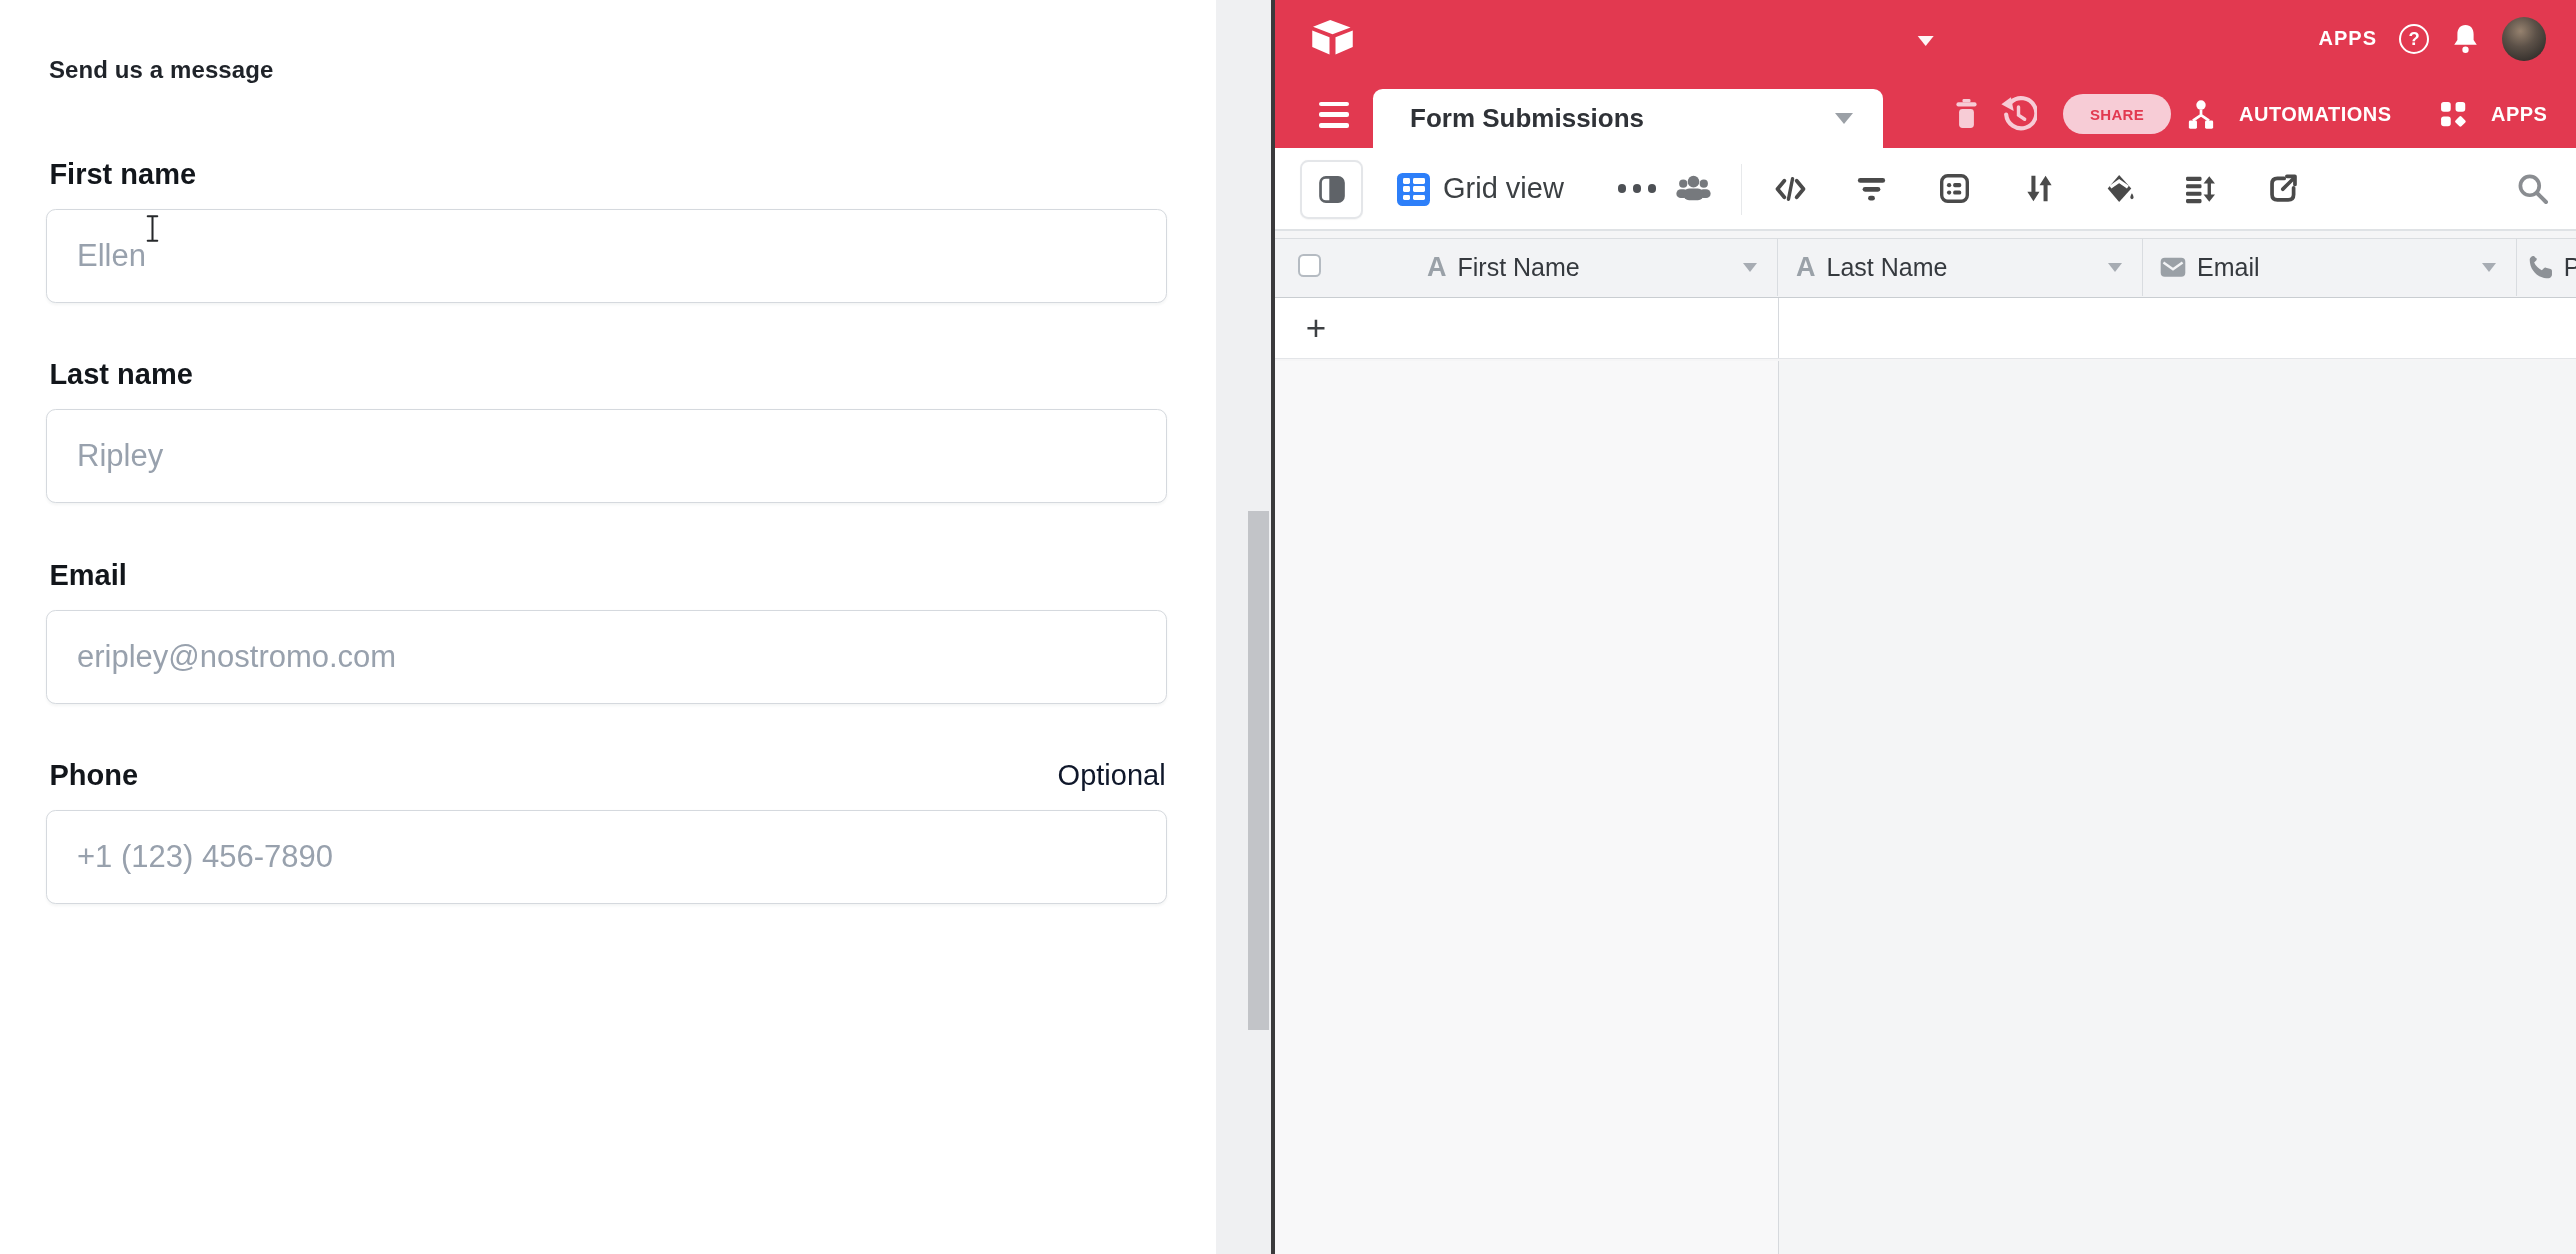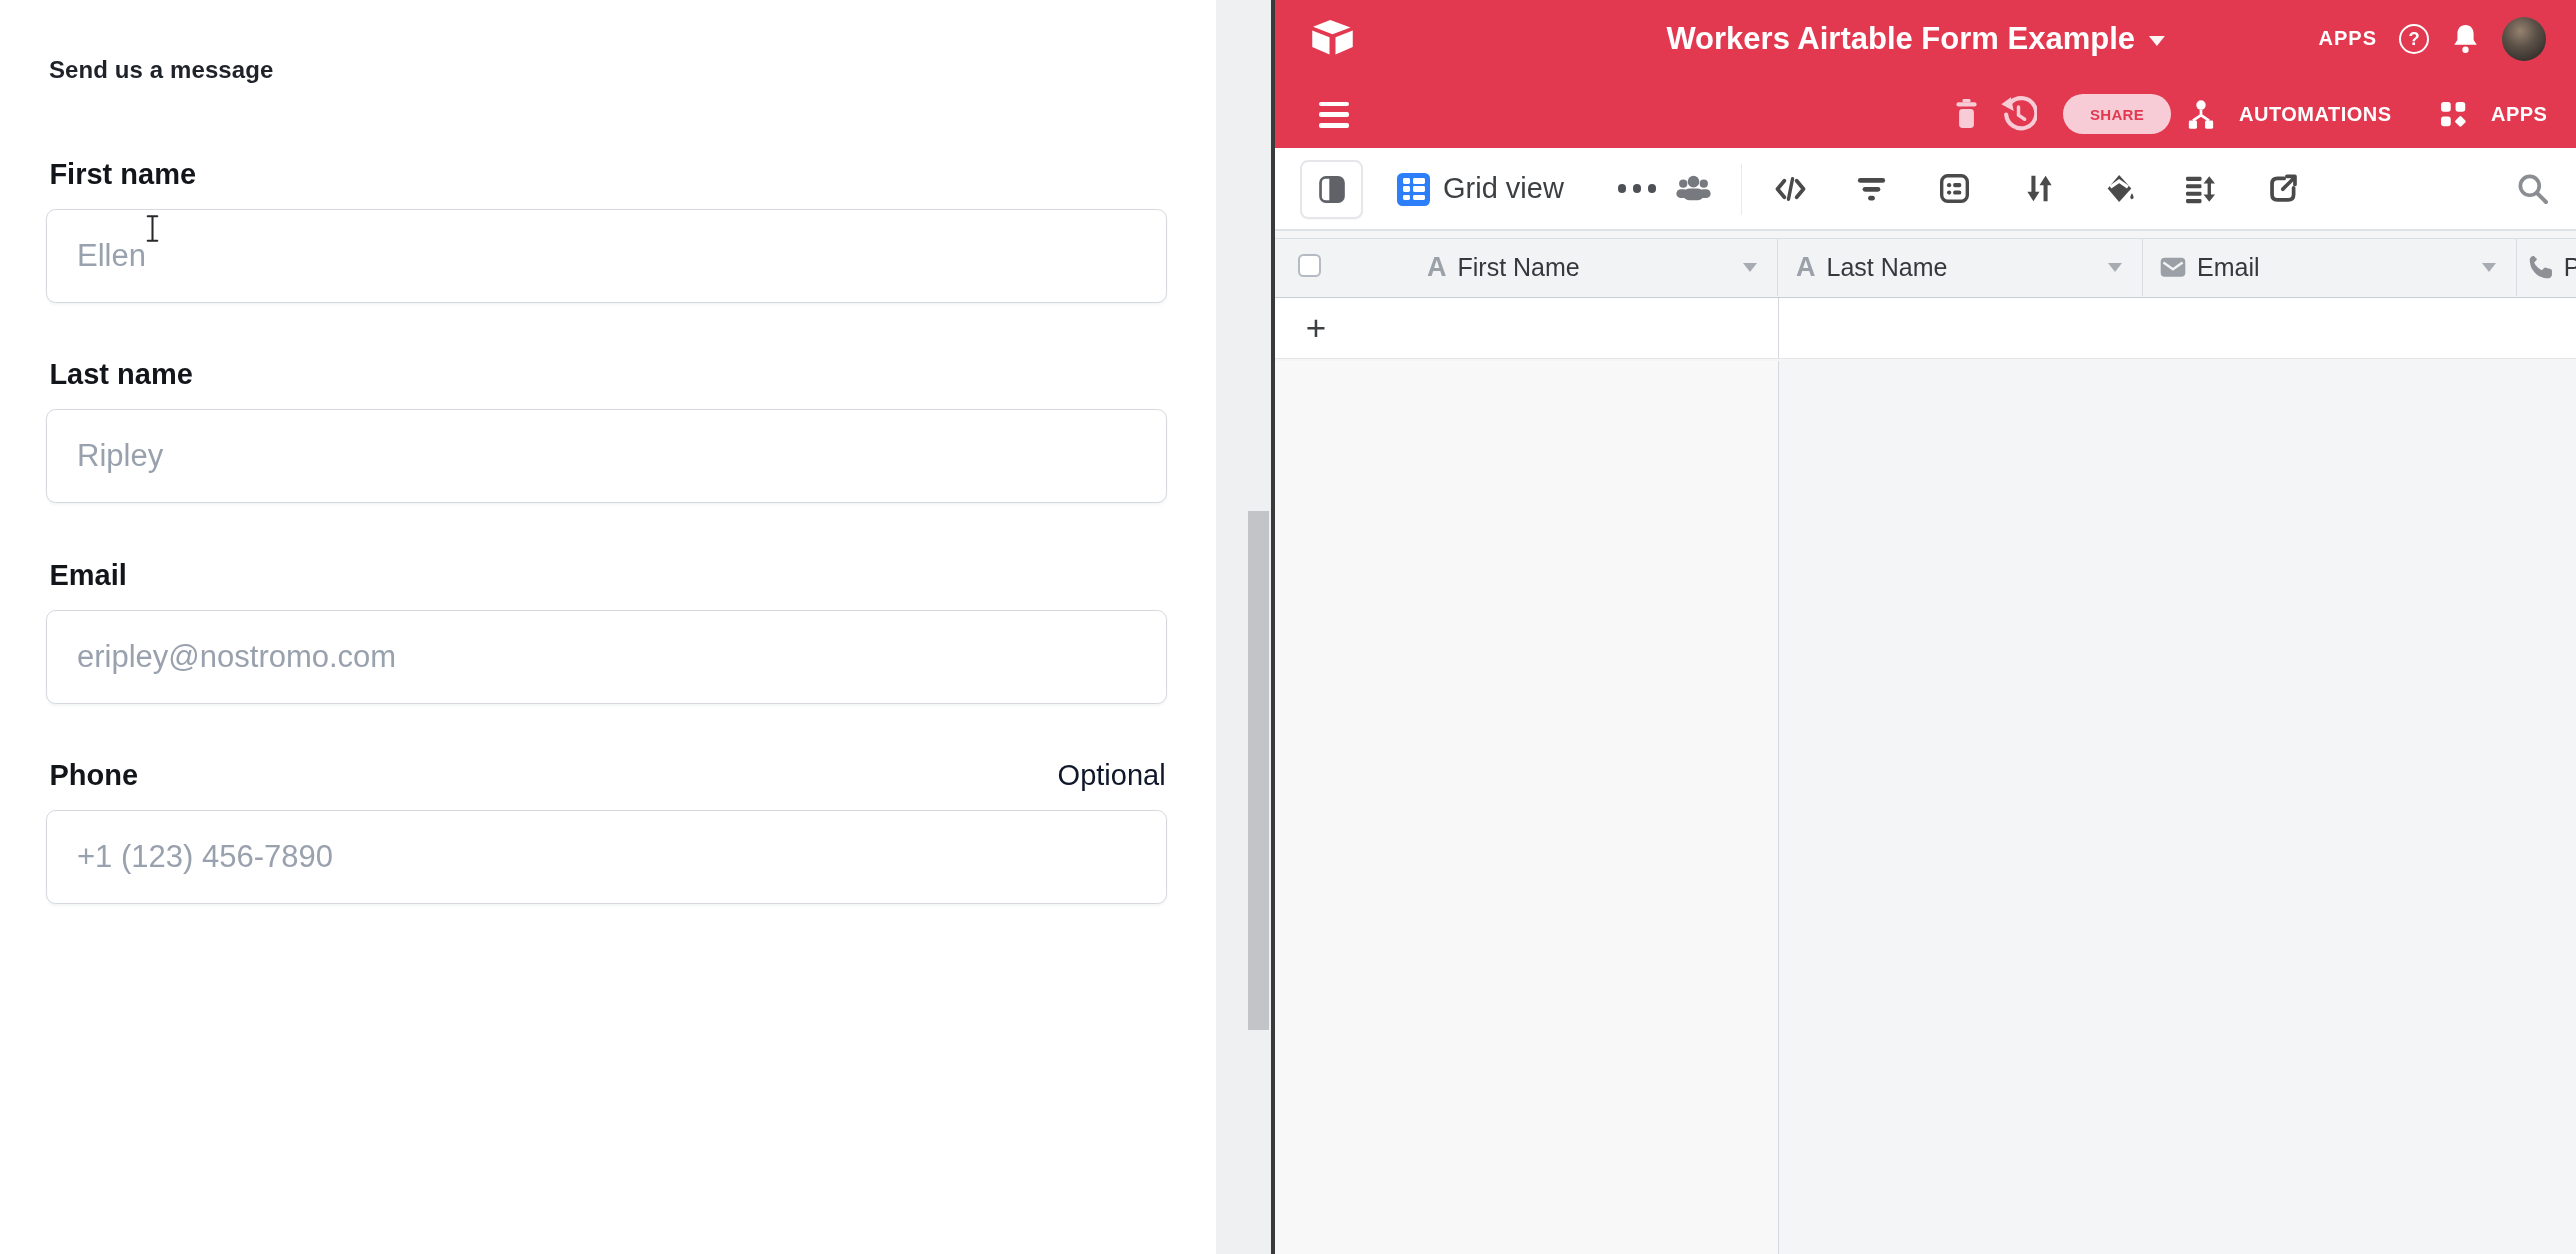--- a/index.html
+++ b/index.html
@@ -130,40 +130,43 @@
 
   <div id="at-window" class="abs">
 
     <div class="abs at-topbar">
       <svg class="abs" style="left:35px;top:18.4px" width="45" height="40" viewBox="0 0 60 52">
         <path d="M27 2 L54 12 L30 21 L4 11 Z" fill="#fff"></path>
         <path d="M3 16 L26 25 V48 L3 38 Z" fill="#fff"></path>
         <path d="M57 16 L34 25 V48 L57 38 Z" fill="#fff"></path>
       </svg>
       <div class="abs at-title-wrap">
-        <span class="at-title">Workers Airtable Form Example</span>
         <span class="caret-down-white"></span>
       </div>
       <div class="abs at-top-right">
         <span class="at-help">APPS</span>
         <span class="qmark">?</span>
         <svg width="29" height="31" viewBox="0 0 40 44">
           <path d="M20 3 C12.5 3 8.5 8.5 8.5 16 v8 l-4.5 7 h32 l-4.5 -7 v-8 C31.5 8.5 27.5 3 20 3 Z" fill="#fff"></path>
           <circle cx="20" cy="38" r="4.5" fill="#fff"></circle>
         </svg>
         <div class="avatar"></div>
       </div>
     </div>
 
     <div class="abs at-tabbar">
       <div class="abs hamburger">
           <span></span>
           <span></span>
           <span></span>
         </div>
+      <div class="abs table-tab">
+        <span class="table-tab-label">Form Submissions</span>
+        <span class="tab-caret"></span>
+      </div>
       <svg class="abs" style="left:678px;top:22px" width="27" height="31" viewBox="0 0 40 46">
         <rect x="5" y="5" width="30" height="6" rx="3" fill="var(--at-pill)"></rect>
         <rect x="14" y="0" width="12" height="5" rx="2" fill="var(--at-pill)"></rect>
         <rect x="9" y="15" width="22" height="28" rx="5" fill="var(--at-pill)"></rect>
       </svg>
       <svg class="abs" style="left:725px;top:19px" width="37" height="37" viewBox="0 0 54 54">
         <path d="M16 9 A 22 22 0 1 1 9 27" fill="none" stroke="var(--at-pill)" stroke-width="6" stroke-linecap="round"></path>
         <polygon points="2,12 20,22 16,2" fill="var(--at-pill)"></polygon>
         <path d="M27 16 v12 l9 6" fill="none" stroke="var(--at-pill)" stroke-width="5" stroke-linecap="round"></path>
       </svg>

